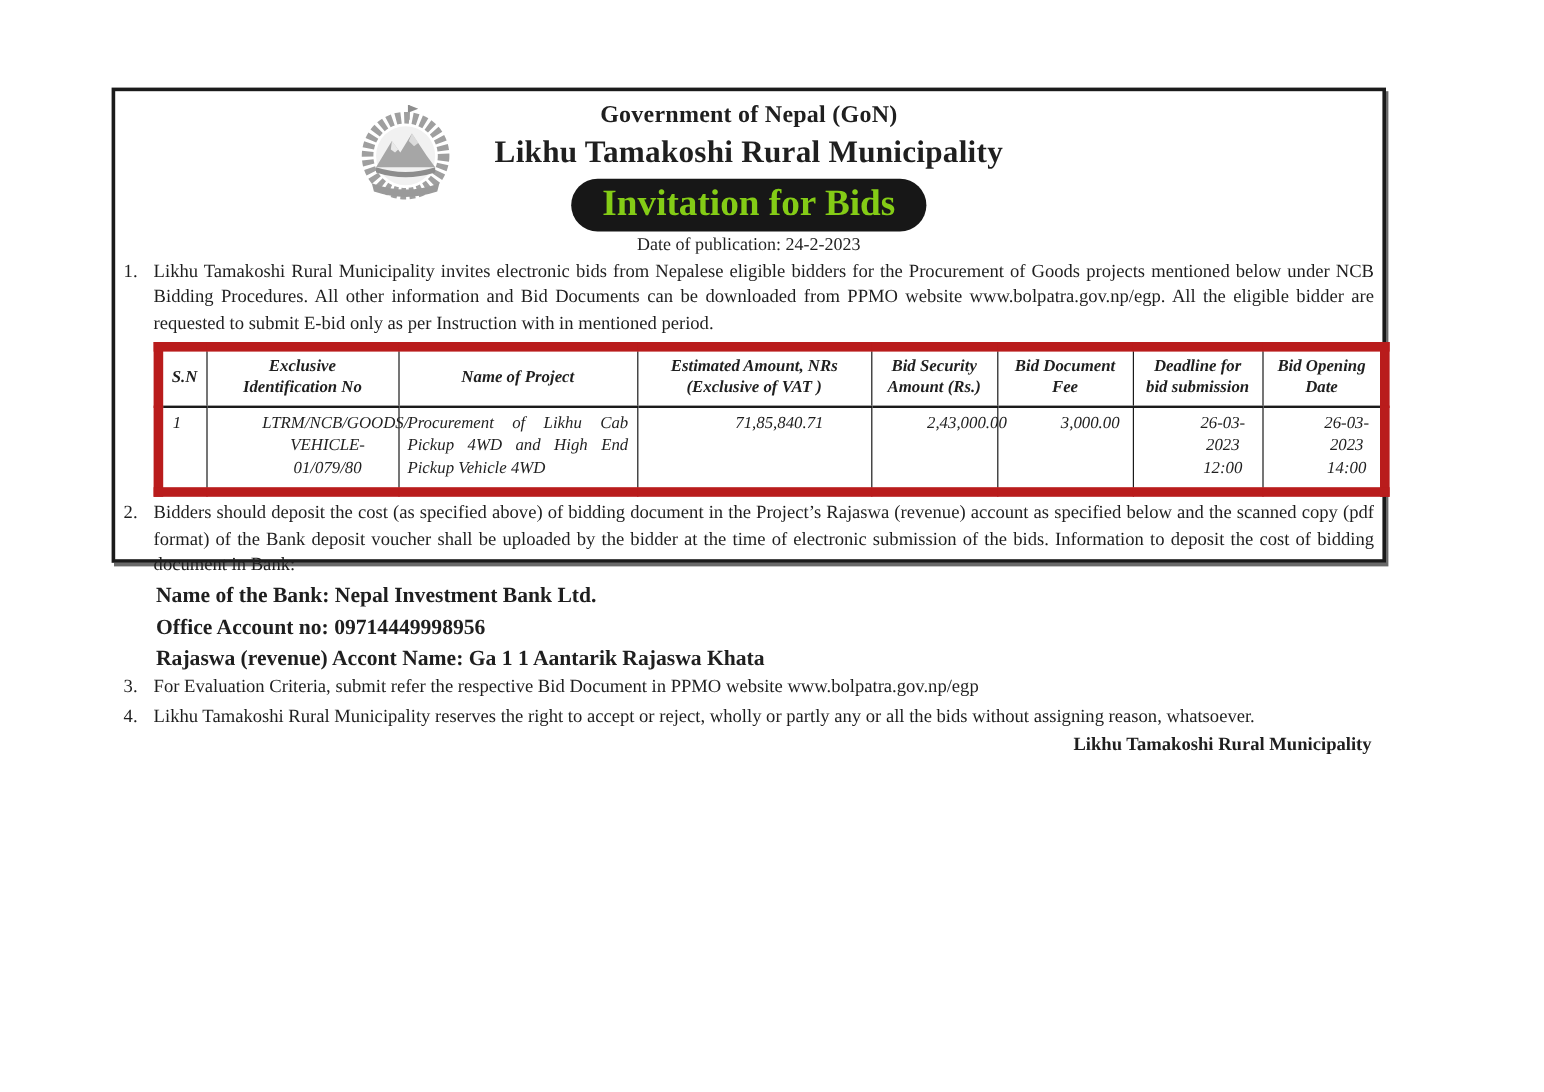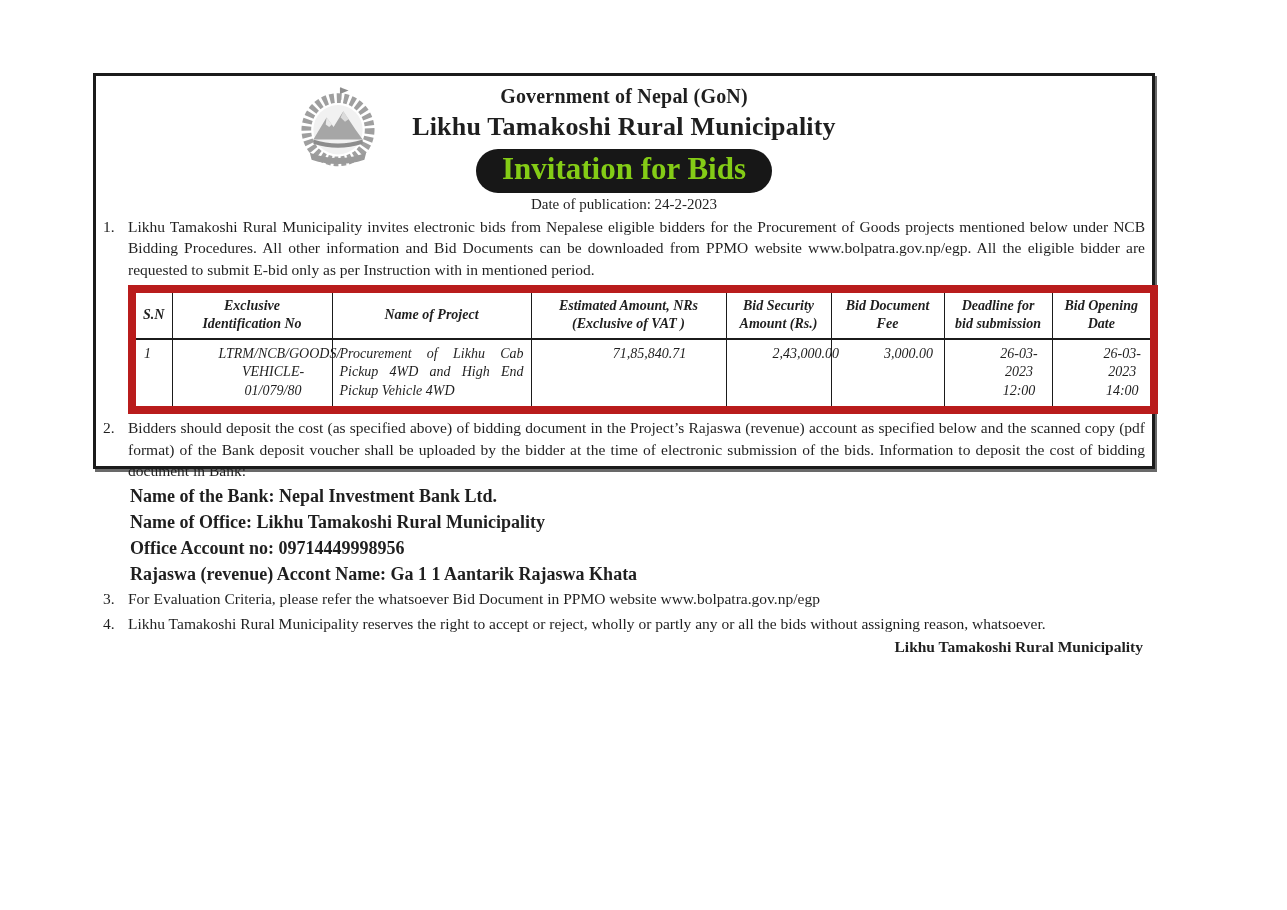--- a/index.html
+++ b/index.html
@@ -127,28 +127,27 @@
     </table>
   </div>
 
   <div class="item">
     <span class="num">2.</span>
     <div class="itext">Bidders should deposit the cost (as specified above) of bidding document in the Project’s Rajaswa (revenue) account as specified below and the scanned copy (pdf format) of the Bank deposit voucher shall be uploaded by the bidder at the time of electronic submission of the bids. Information to deposit the cost of bidding document in Bank:</div>
   </div>
 
   <div class="bank">
     <div class="bank-line">Name of the Bank: Nepal Investment Bank Ltd.</div>
-    <div class="bank-line">Name of Office: Likhu Tamakoshi Rural Municipality</div>
     <div class="bank-line">Office Account no: 09714449998956</div>
     <div class="bank-line">Rajaswa (revenue) Accont Name: Ga 1 1 Aantarik Rajaswa Khata</div>
   </div>
 
   <div class="item">
     <span class="num">3.</span>
-    <div class="itext">For Evaluation Criteria, please refer the whatsoever Bid Document in PPMO website www.bolpatra.gov.np/egp</div>
+    <div class="itext">For Evaluation Criteria, submit refer the respective Bid Document in PPMO website www.bolpatra.gov.np/egp</div>
   </div>
 
   <div class="item">
     <span class="num">4.</span>
     <div class="itext">Likhu Tamakoshi Rural Municipality reserves the right to accept or reject, wholly or partly any or all the bids without assigning reason, whatsoever.</div>
   </div>
 
   <div class="signature">
     <div>Likhu Tamakoshi Rural Municipality</div>
   </div>

